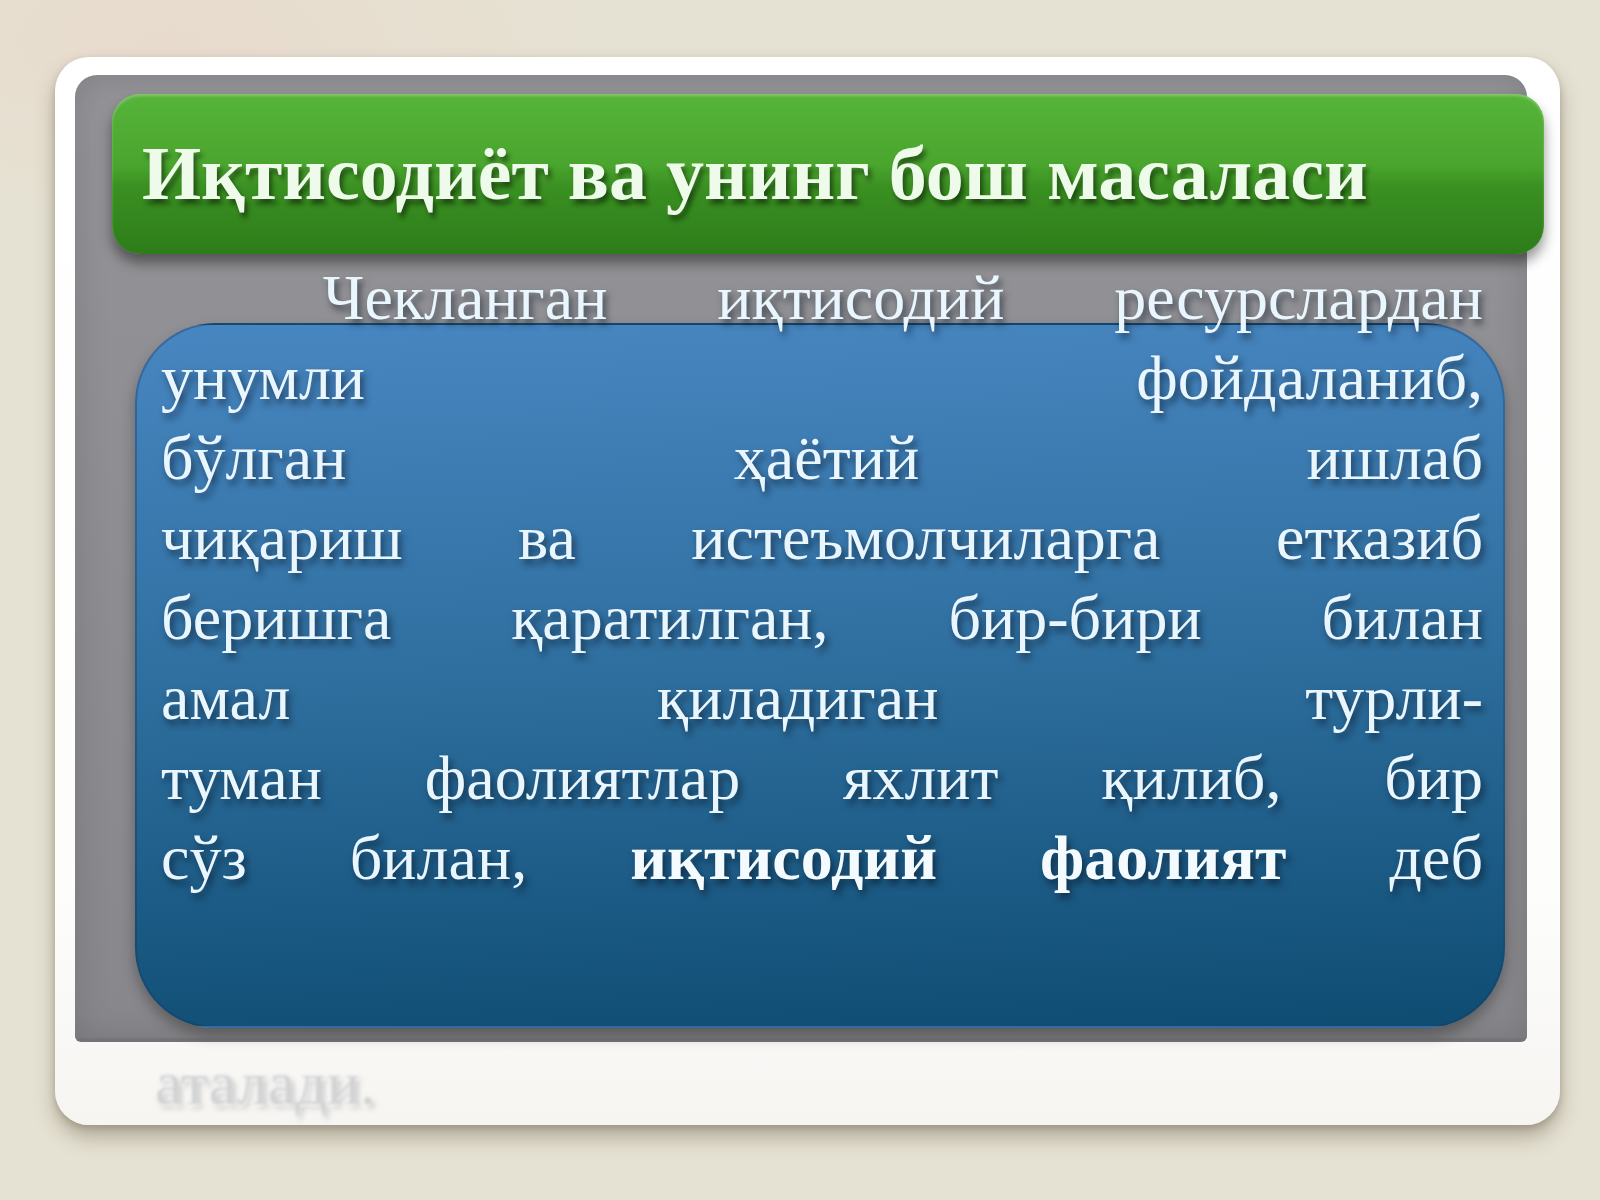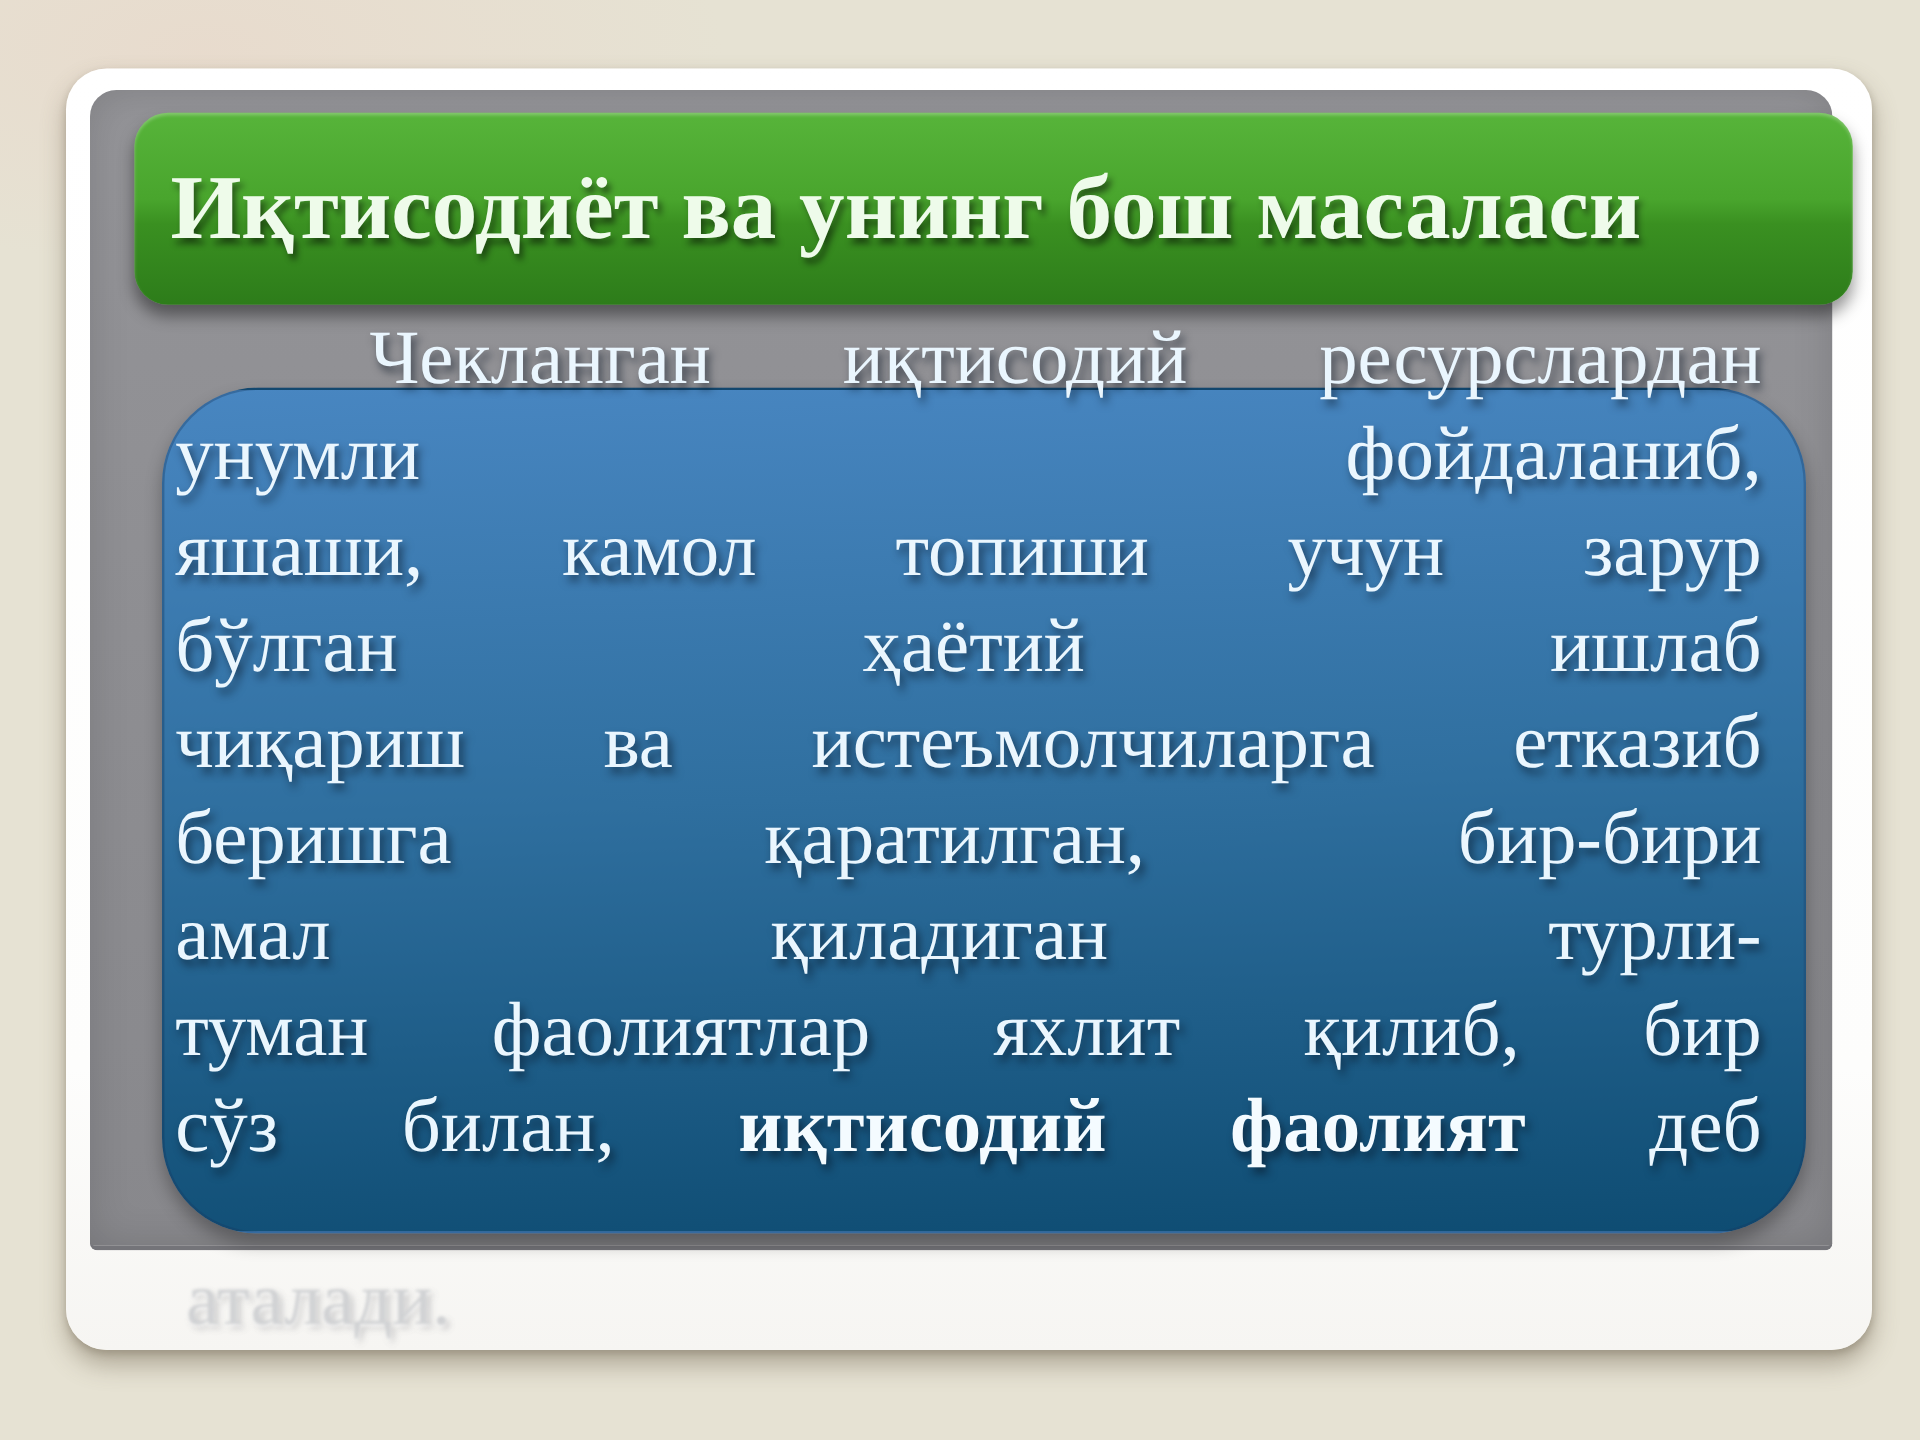--- a/index.html
+++ b/index.html
@@ -45,21 +45,21 @@
   .blue-panel{
     position:absolute;left:80px;top:266px;width:1370px;height:705px;
     border-radius:80px;
     background:linear-gradient(178deg,
       var(--blue_top,#4886c1) 0%, #2f6f9f 48%, var(--blue_bottom,#0e4c72) 100%);
     border:2px solid rgba(24,58,96,0.35);
     box-sizing:border-box;
     box-shadow:0 8px 14px rgba(0,0,0,0.30);
   }
   .body-text{
-    position:absolute;left:91px;top:201px;width:1322px;
+    position:absolute;left:106px;top:201px;width:1322px;
   }
   .line{
     display:flex;justify-content:space-between;
     height:80px;line-height:80px;
     font-size:64px;
     color:var(--body_text,#eaf6fe);
     text-shadow:3px 5px 7px rgba(6,18,34,0.60);
     white-space:nowrap;
   }
   .line .sp{width:52px;flex:0 0 auto;}
@@ -90,41 +90,35 @@
           <span class="sp"></span>
           <span class="w">Чекланган</span>
           <span class="w">иқтисодий</span>
           <span class="w">ресурслардан</span>
         </div>
         <div class="line">
           <span class="w">унумли</span>
           <span class="w">фойдаланиб,</span>
         </div>
         <div class="line">
-          <span class="w">яшаши,</span>
-          <span class="w">камол</span>
-          <span class="w">топиши</span>
-          <span class="w">учун</span>
-          <span class="w">зарур</span>
-        </div>
-        <div class="line">
           <span class="w">бўлган</span>
           <span class="w">ҳаётий</span>
           <span class="w">ишлаб</span>
         </div>
         <div class="line">
           <span class="w">чиқариш</span>
           <span class="w">ва</span>
           <span class="w">истеъмолчиларга</span>
           <span class="w">етказиб</span>
         </div>
         <div class="line">
           <span class="w">беришга</span>
           <span class="w">қаратилган,</span>
           <span class="w">бир-бири</span>
+          <span class="w">билан</span>
         </div>
         <div class="line">
           <span class="w">амал</span>
           <span class="w">қиладиган</span>
           <span class="w">турли-</span>
         </div>
         <div class="line">
           <span class="w">туман</span>
           <span class="w">фаолиятлар</span>
           <span class="w">яхлит</span>

